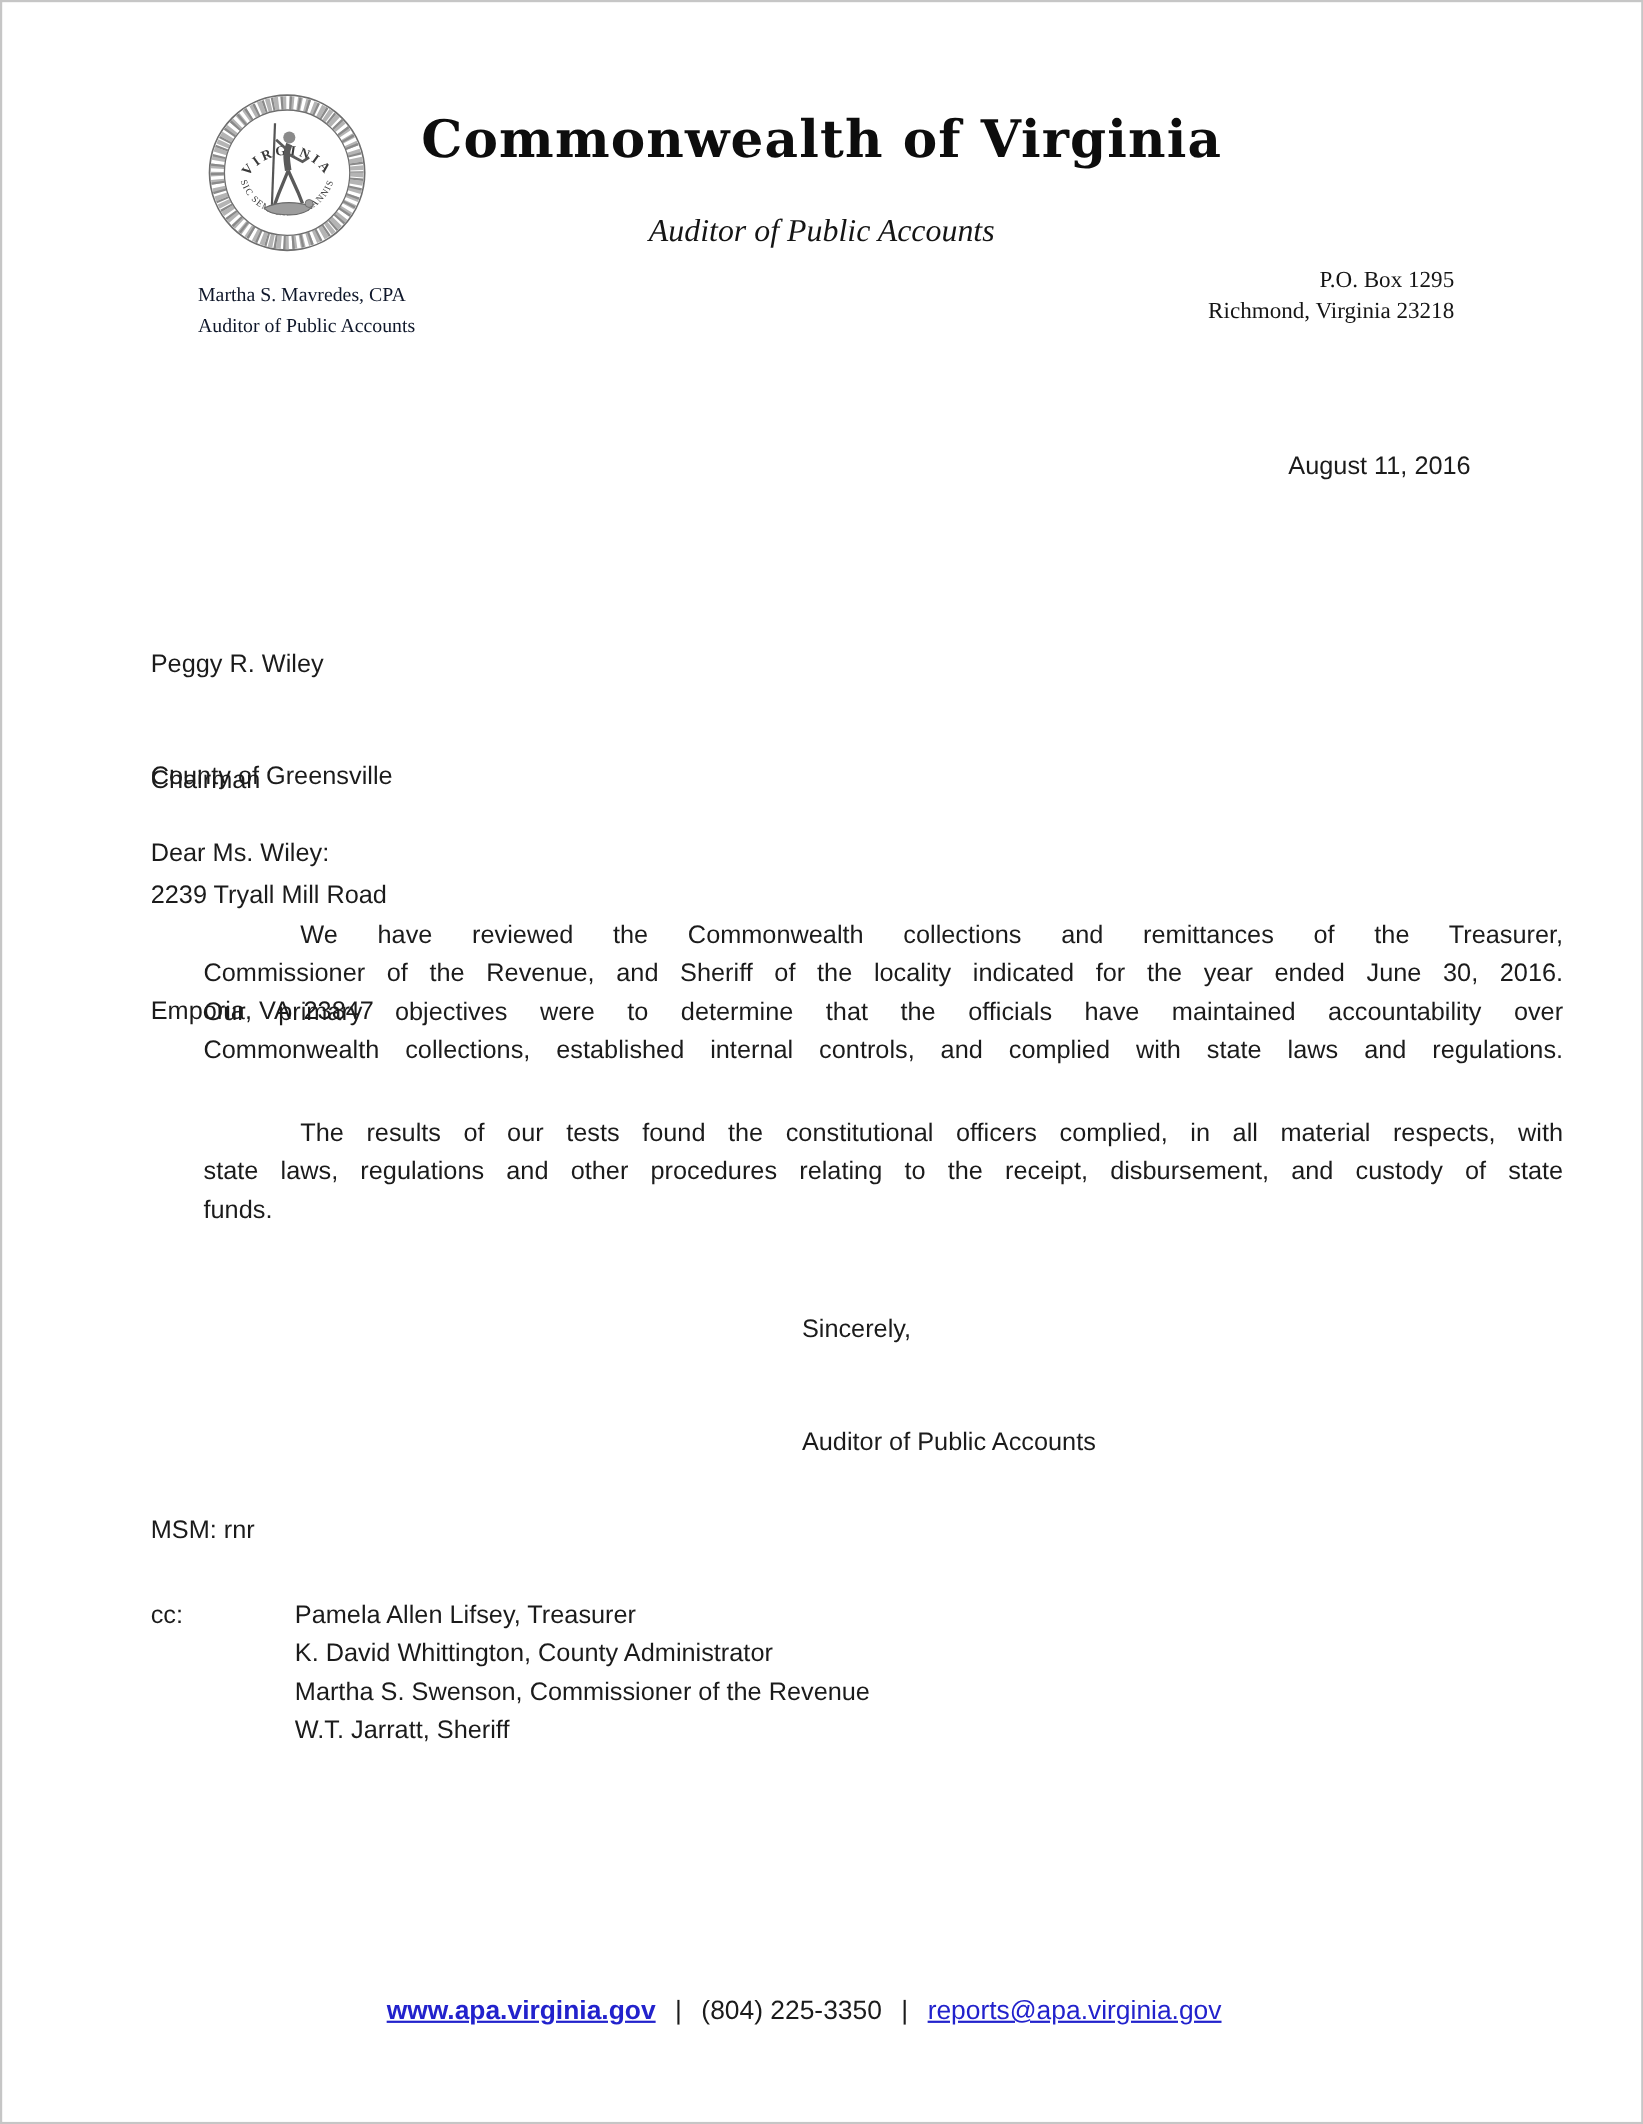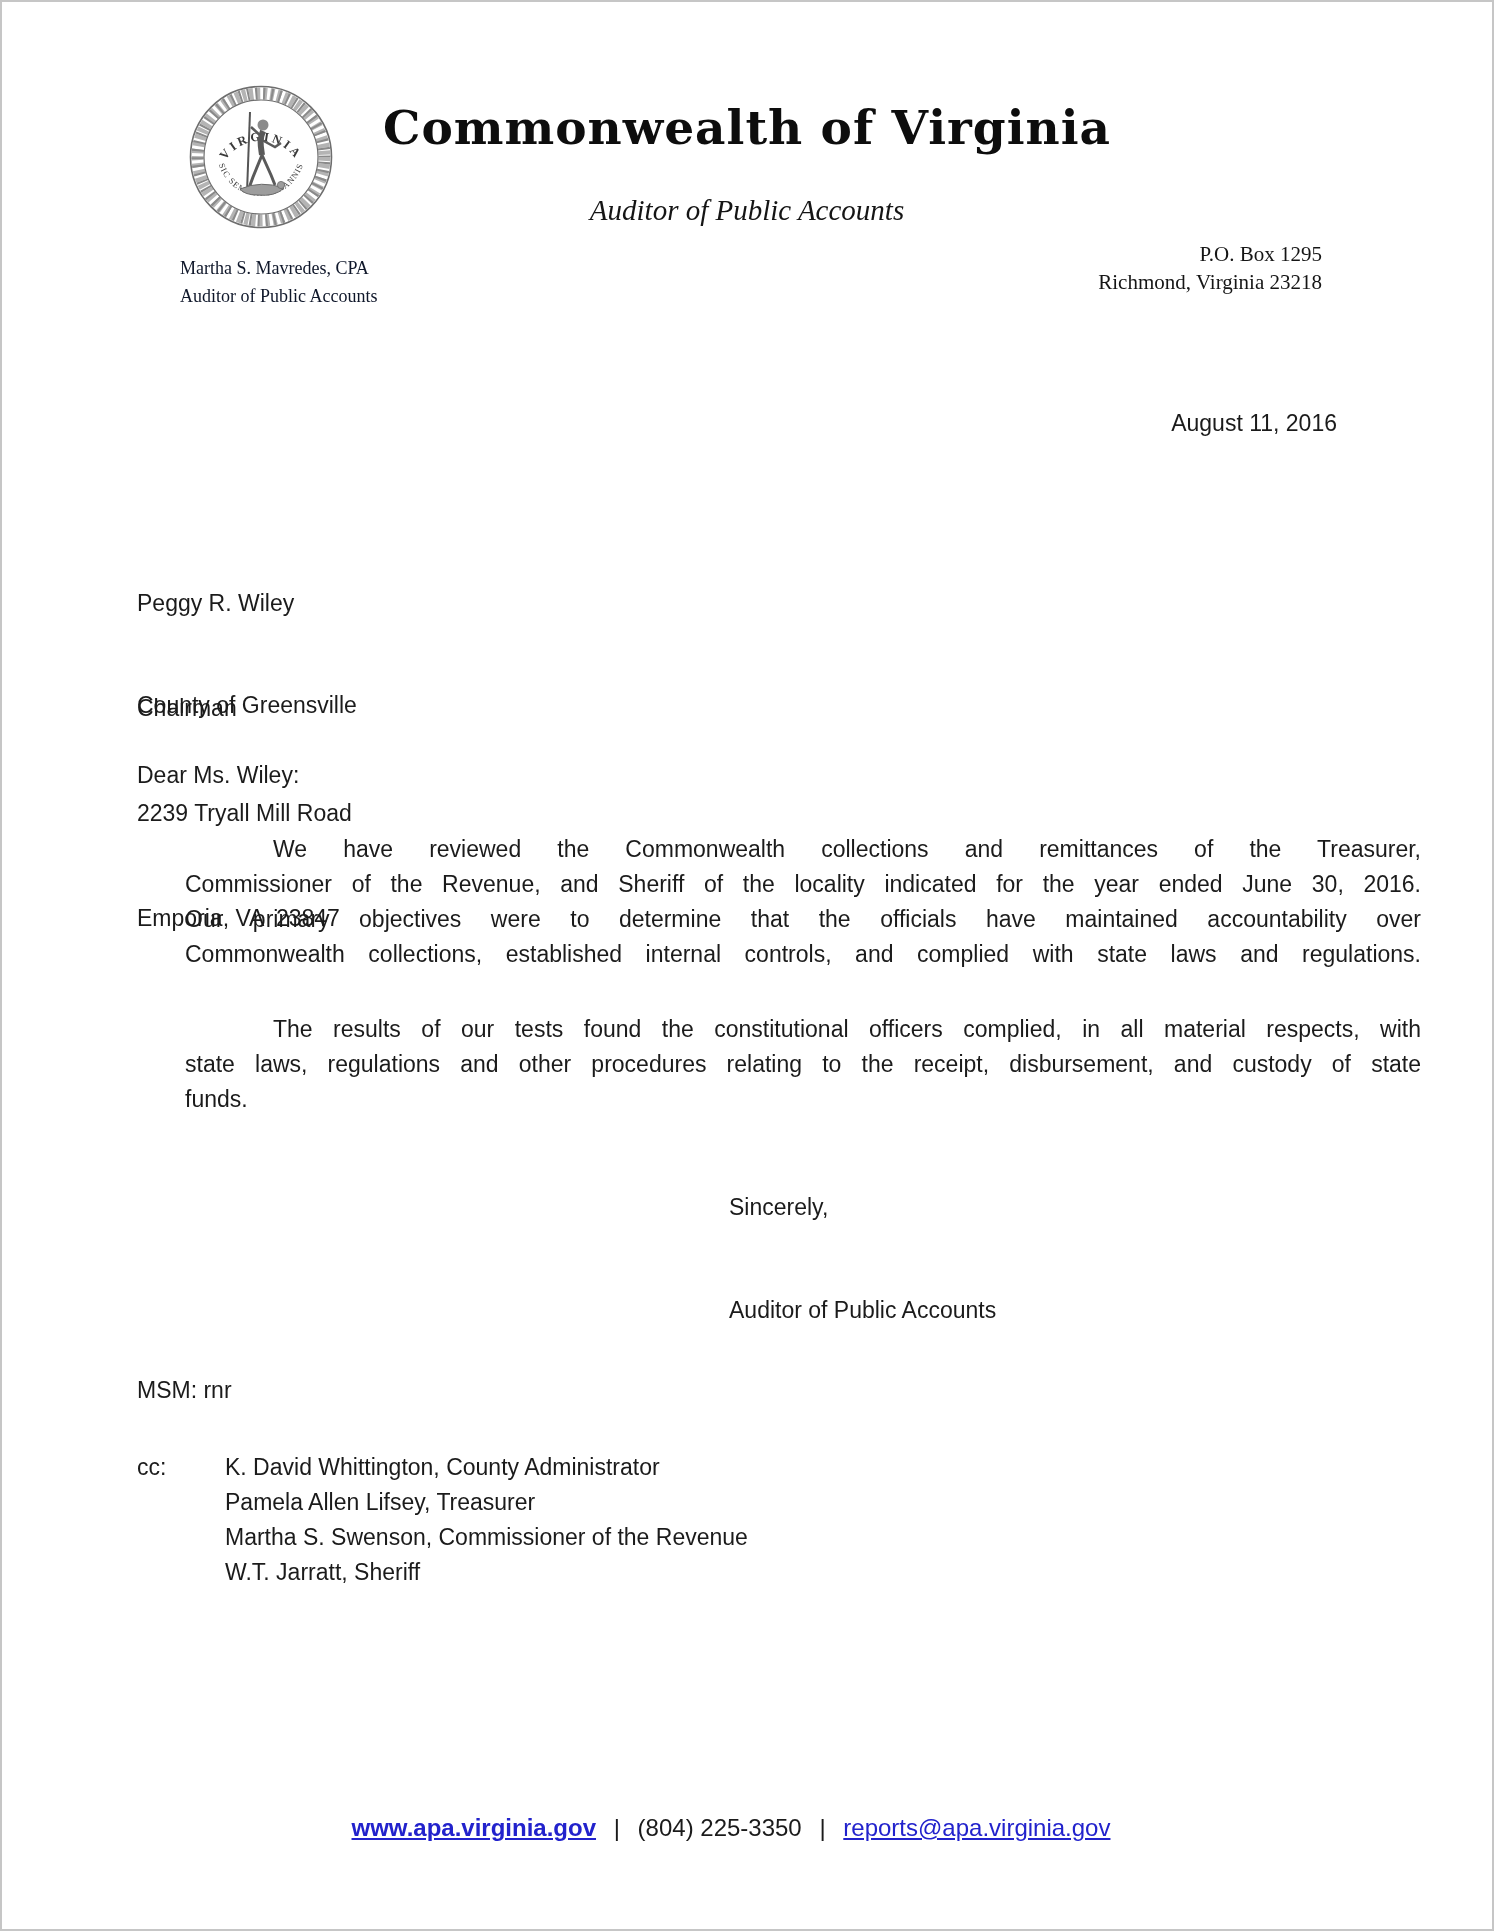--- a/index.html
+++ b/index.html
@@ -57,21 +57,21 @@
   .jline { text-align:justify; text-align-last:justify; white-space:normal; }
   .jline.lastline { text-align-last:left; }
   .firstline { padding-left:88px; box-sizing:border-box; }
 
   .closing { position:absolute; left:727px; font-size:23px;margin-top:37px; }
   .sincerely { top:1155px; }
   .signer    { top:1258px; }
 
   .reference { position:absolute; left:135px; top:1375px; font-size:23px; }
 
-  .cc { position:absolute; left:135px; top:1448px; font-size:23px; line-height:35px; display:flex; }
+  .cc { position:absolute; left:135px; top:1448px; font-size:23px; line-height:35px; display:flex;gap:43px; }
   .cc-label { width:88px; flex:0 0 88px; }
 
   
   .footer {
     position:absolute; left:0; right:0; top:1812px;
     text-align:center; font-size:24px; color:#1b1b1b;
     transform:translateX(-16px);
   }
   .footer .sep { margin:0 11px; }
   .footer a.link { text-decoration:underline; cursor:pointer; }
@@ -148,22 +148,22 @@
   </div>
 
   <div class="closing sincerely">Sincerely,</div>
   <div class="closing signer">Auditor of Public Accounts</div>
 
   <div class="reference">MSM: rnr</div>
 
   <div class="cc">
     <div class="cc-label">cc:</div>
     <div>
+      <div>Pamela Allen Lifsey, Treasurer</div>
       <div>K. David Whittington, County Administrator</div>
-      <div>Pamela Allen Lifsey, Treasurer</div>
       <div>Martha S. Swenson, Commissioner of the Revenue</div>
       <div>W.T. Jarratt, Sheriff</div>
     </div>
   </div>
 
   <div class="footer">
     <a class="link" href="#" style="color: rgb(34, 34, 204); font-weight: bold;">www.apa.virginia.gov</a>
     <span class="sep">|</span>
     <span>(804) 225-3350</span>
     <span class="sep">|</span>

